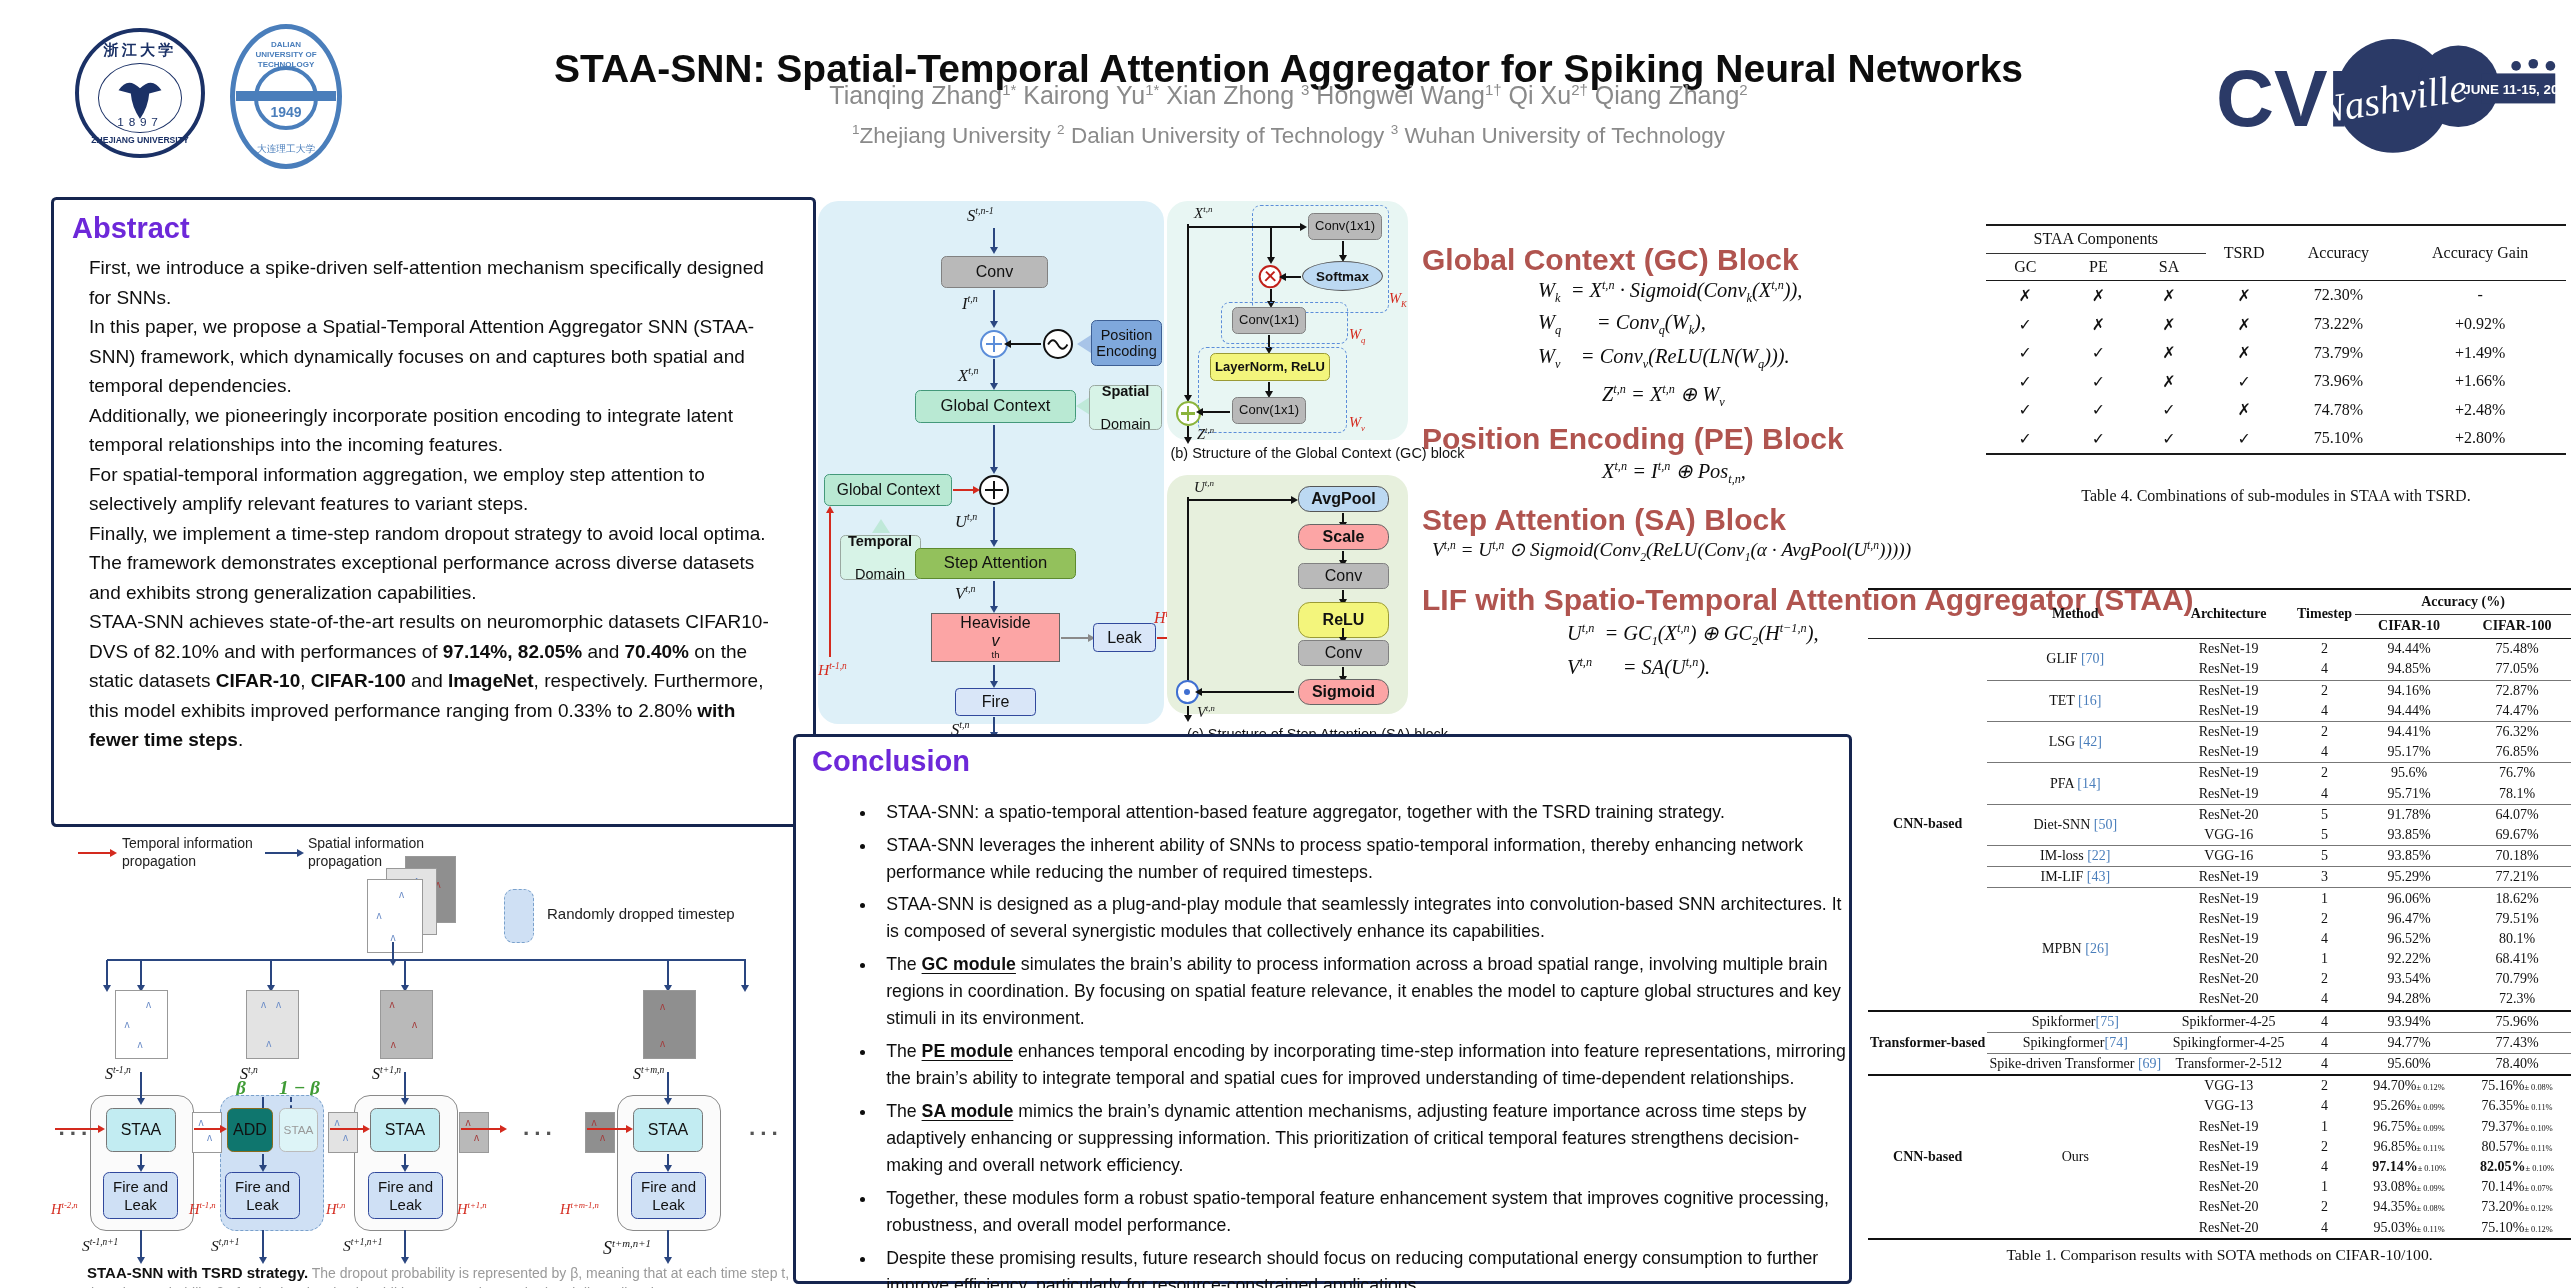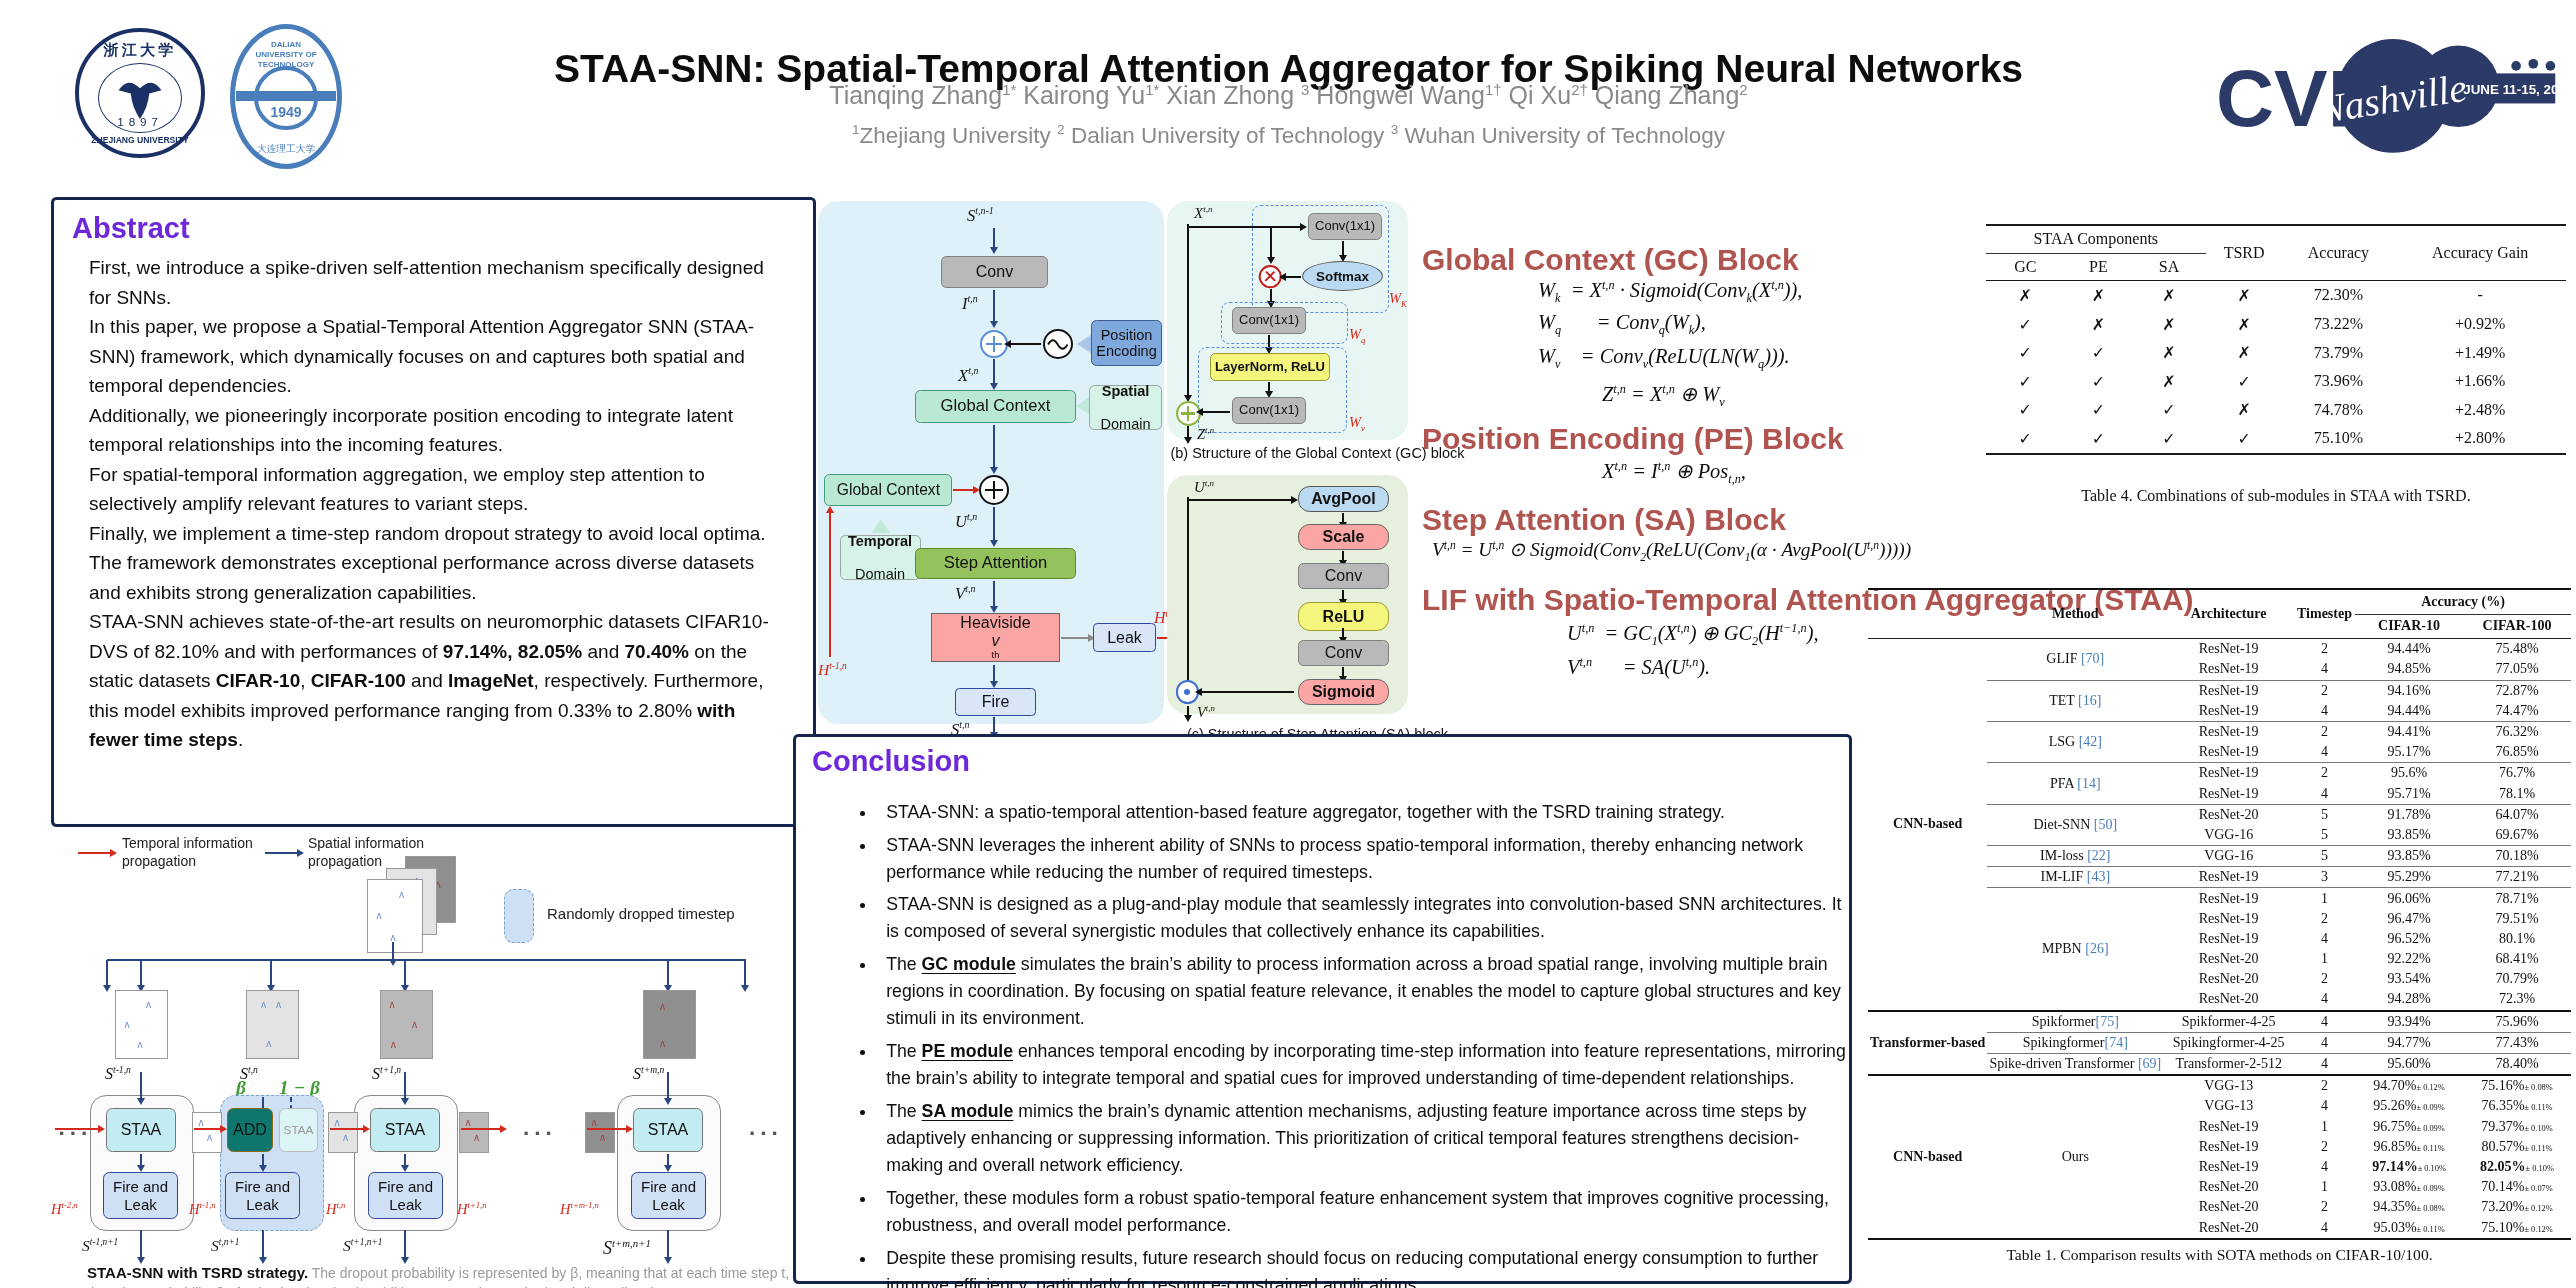--- a/index.html
+++ b/index.html
@@ -250,21 +250,21 @@
 <div class="panel" style="left:1167px;top:475px;width:241px;height:239px;background:#e7f0dd">
   <div class="sig" style="left:27px;top:3.2px;font-size:15px">U<sup>t,n</sup></div>
   <div class="va blk" style="left:20px;top:21.5px;height:187px"></div>
   <div class="ha blk r" style="left:21px;top:23.6px;width:103px"></div>
   <div class="bx sky" style="left:131px;top:10.7px;width:91px;height:26px;font-weight:bold;border-radius:11.8px">AvgPool</div>
   <div class="va blk" style="left:175px;top:38px;height:8.6px"></div>
   <div class="bx whitebx" style="left:131px;top:49px;width:91px;height:26px;font-weight:bold;border-radius:11.8px">Scale</div>
   <div class="va blk" style="left:175px;top:76px;height:8.6px"></div>
   <div class="bx gray" style="left:131px;top:88px;width:91px;height:26px">Conv</div>
   <div class="va blk" style="left:175px;top:115px;height:8.6px"></div>
-  <div class="bx yellow" style="left:131px;top:127px;width:91px;height:29px;font-weight:bold;border-radius:11.8px">ReLU</div>
+  <div class="bx yellow" style="left:131px;top:127px;width:91px;height:36px;font-weight:bold;border-radius:11.8px">ReLU</div>
   <div class="va blk" style="left:175px;top:153px;height:8.6px"></div>
   <div class="bx gray" style="left:131px;top:165px;width:91px;height:26px">Conv</div>
   <div class="va blk" style="left:175px;top:192px;height:8.6px"></div>
   <div class="bx whitebx" style="left:131px;top:204px;width:91px;height:26px;font-weight:bold;border-radius:11.8px">Sigmoid</div>
   <div class="circ dot" style="left:8.6px;top:205px;width:23.6px;height:23.6px;color:#3f6fd1">
       <i class="b1"></i>
     </div>
   <div class="ha blk l" style="left:35px;top:216px;width:92px"></div>
   <div class="sig" style="left:30px;top:228px;font-size:14.5px">V<sup>t,n</sup></div>
   <div class="va blk" style="left:20px;top:231px;height:8.6px"></div>
@@ -452,21 +452,21 @@
         <td>ResNet-19</td>
         <td>3</td>
         <td>95.29%</td>
         <td>77.21%</td>
       </tr>
       <tr class="sep">
         <td rowspan="6">MPBN <i>[26]</i></td>
         <td>ResNet-19</td>
         <td>1</td>
         <td>96.06%</td>
-        <td>78.71%</td>
+        <td>18.62%</td>
       </tr>
       <tr>
         <td>ResNet-19</td>
         <td>2</td>
         <td>96.47%</td>
         <td>79.51%</td>
       </tr>
       <tr>
         <td>ResNet-19</td>
         <td>4</td>

